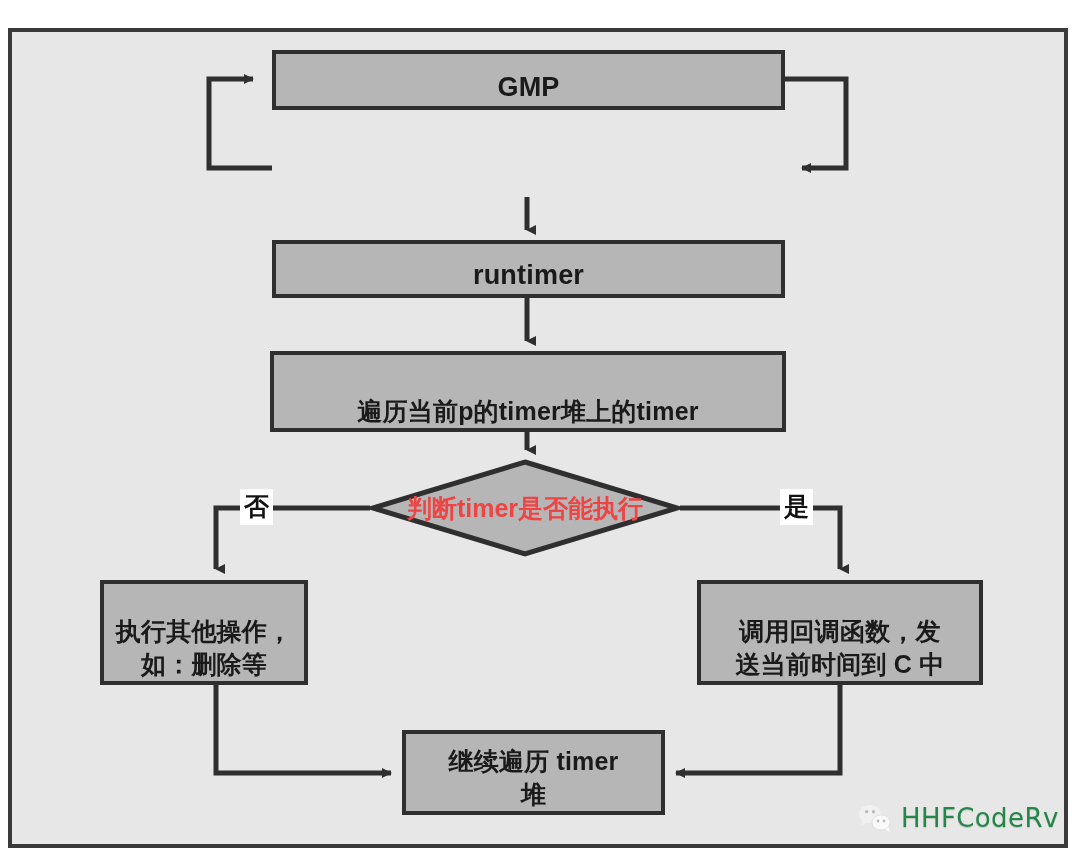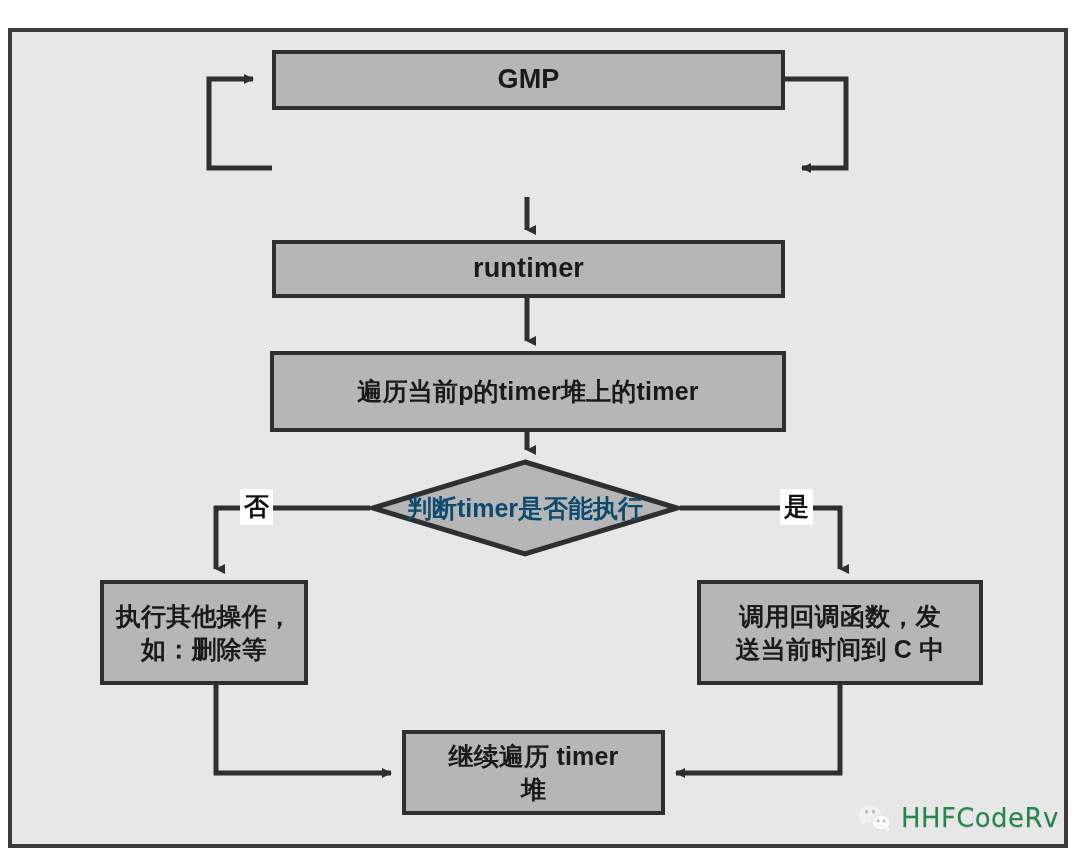--- a/index.html
+++ b/index.html
@@ -24,21 +24,21 @@
     background: #e7e7e7;
     border: 4px solid #3a3a3a;
     box-sizing: border-box;
   }
   .node {
     position: absolute;
     background: #b6b6b6;
     border: 4px solid #2f2f2f;
     box-sizing: border-box;
     display: flex;
-    align-items: center;
+    align-items: flex-end;
     justify-content: center;
     text-align: center;
     font-weight: bold;
     color: #1a1a1a;
     line-height: 1.32;
     letter-spacing: 0.2px;
     z-index: 3;
   }
   .diamond-wrap {
     position: absolute;
@@ -51,21 +51,21 @@
     height: 100%;
   }
   .diamond-label {
     position: absolute;
     left: 50%;
     top: 50%;
     transform: translate(-50%, -50%);
     white-space: nowrap;
     font-weight: bold;
     font-size: 25px;
-    color: #0c4a6e;
+    color: #ef4444;
     z-index: 4;
     text-align: center;
   }
   .edge-label {
     position: absolute;
     background: #ffffff;
     color: #111111;
     font-weight: bold;
     font-size: 25px;
     line-height: 1;

